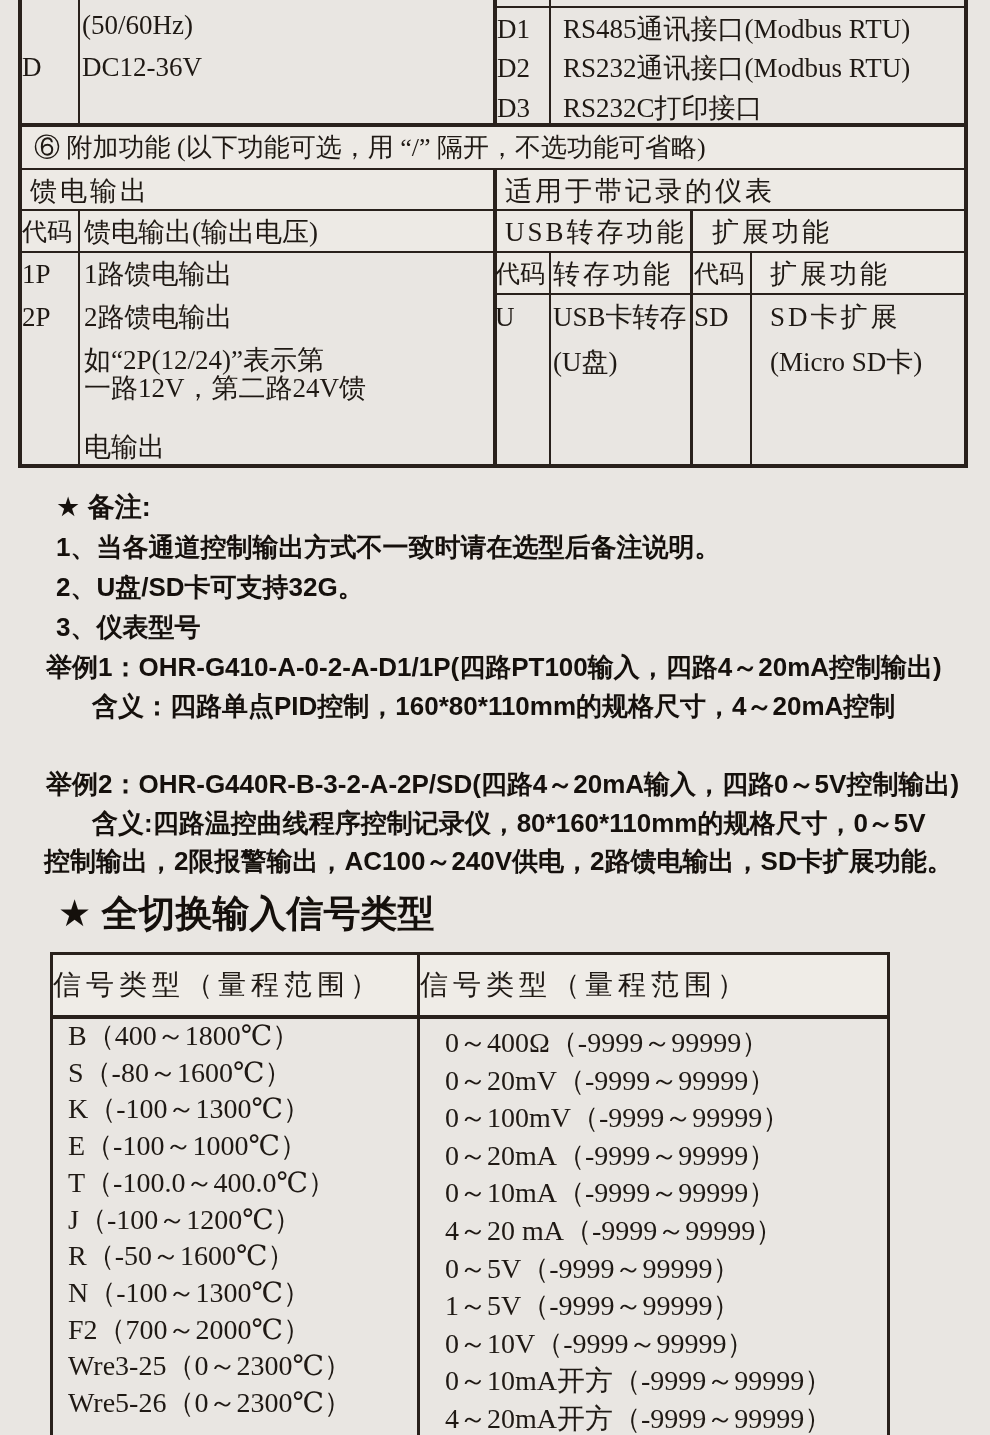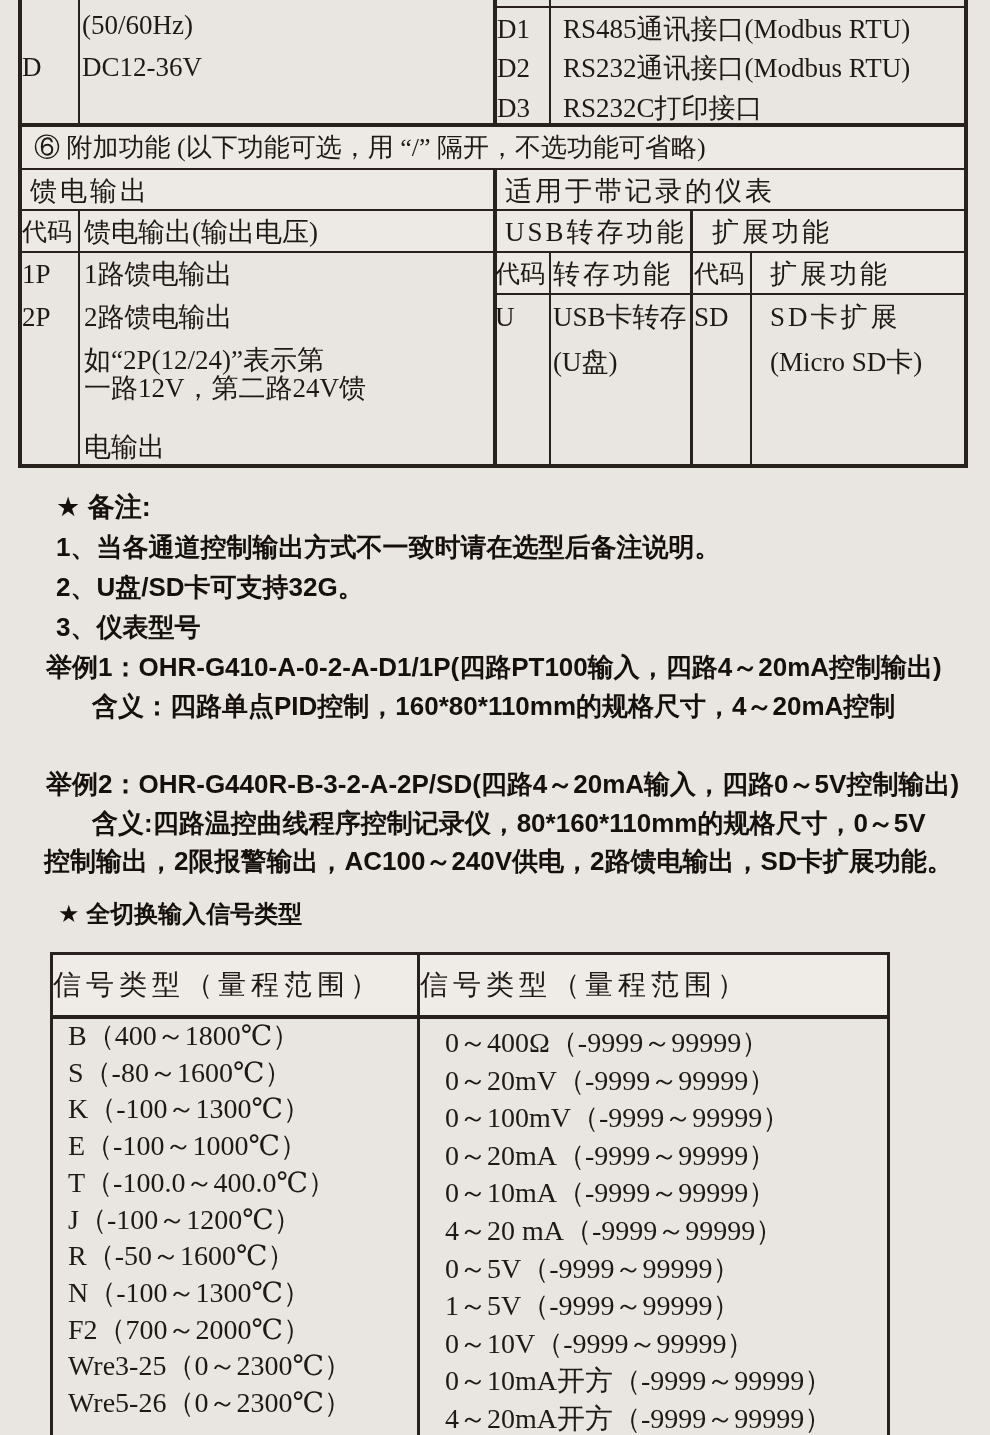--- a/index.html
+++ b/index.html
@@ -102,21 +102,21 @@
   <div class="sans" style="left:56px;top:530px;">1、当各通道控制输出方式不一致时请在选型后备注说明。</div>
   <div class="sans" style="left:56px;top:570px;">2、U盘/SD卡可支持32G。</div>
   <div class="sans" style="left:56px;top:610px;">3、仪表型号</div>
 
   <div class="sans" style="left:46px;top:650px;">举例1：OHR-G410-A-0-2-A-D1/1P(四路PT100输入，四路4～20mA控制输出)</div>
   <div class="sans" style="left:92px;top:689px;">含义：四路单点PID控制，160*80*110mm的规格尺寸，4～20mA控制</div>
   <div class="sans" style="left:46px;top:767px;">举例2：OHR-G440R-B-3-2-A-2P/SD(四路4～20mA输入，四路0～5V控制输出)</div>
   <div class="sans" style="left:80px;top:806px;margin-left:12px;">含义:四路温控曲线程序控制记录仪，80*160*110mm的规格尺寸，0～5V</div>
   <div class="sans" style="left:44px;top:844px;">控制输出，2限报警输出，AC100～240V供电，2路馈电输出，SD卡扩展功能。</div>
 
-  <div class="sans" style="left:58px;top:897px;font-size:24px;">★ 全切换输入信号类型</div>
+  <div class="sans" style="left:58px;top:897px;font-size:37px;">★ 全切换输入信号类型</div>
 
   <div class="tbl" style="left:50px;top:952px;width:834px;height:483px;border-top-width:3px;border-left-width:3px;border-right-width:3px;">
 
     <div class="strip" style="left:0;top:0;width:834px;height:60px;background:#efece7;"></div>
     <div class="ln" style="left:0;top:60px;width:834px;height:4px;"></div>
     <div class="ln" style="left:364px;top:0;width:3px;height:483px;"></div>
 
     <div class="serif ctr ls" style="left:0;top:13px;width:364px;font-size:28px;">信号类型（量程范围）</div>
     <div class="serif ctr ls" style="left:367px;top:13px;width:467px;font-size:28px;">信号类型（量程范围）</div>
 

